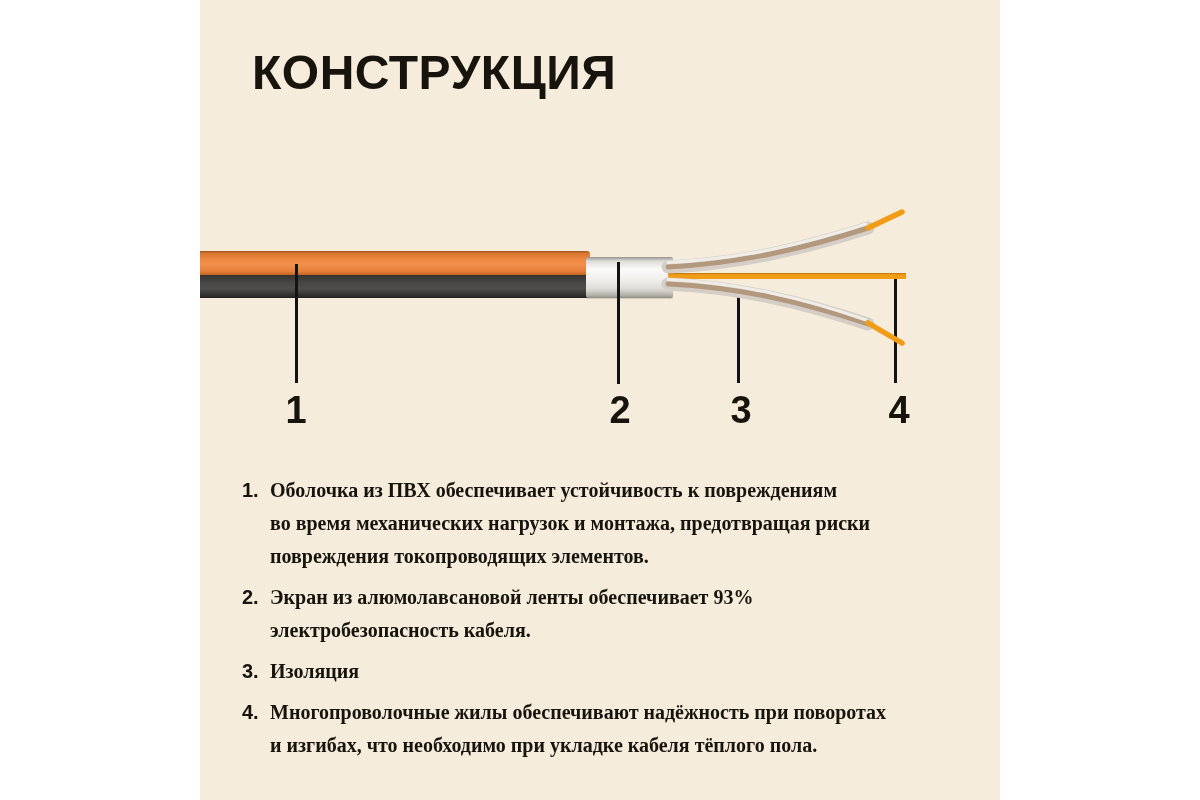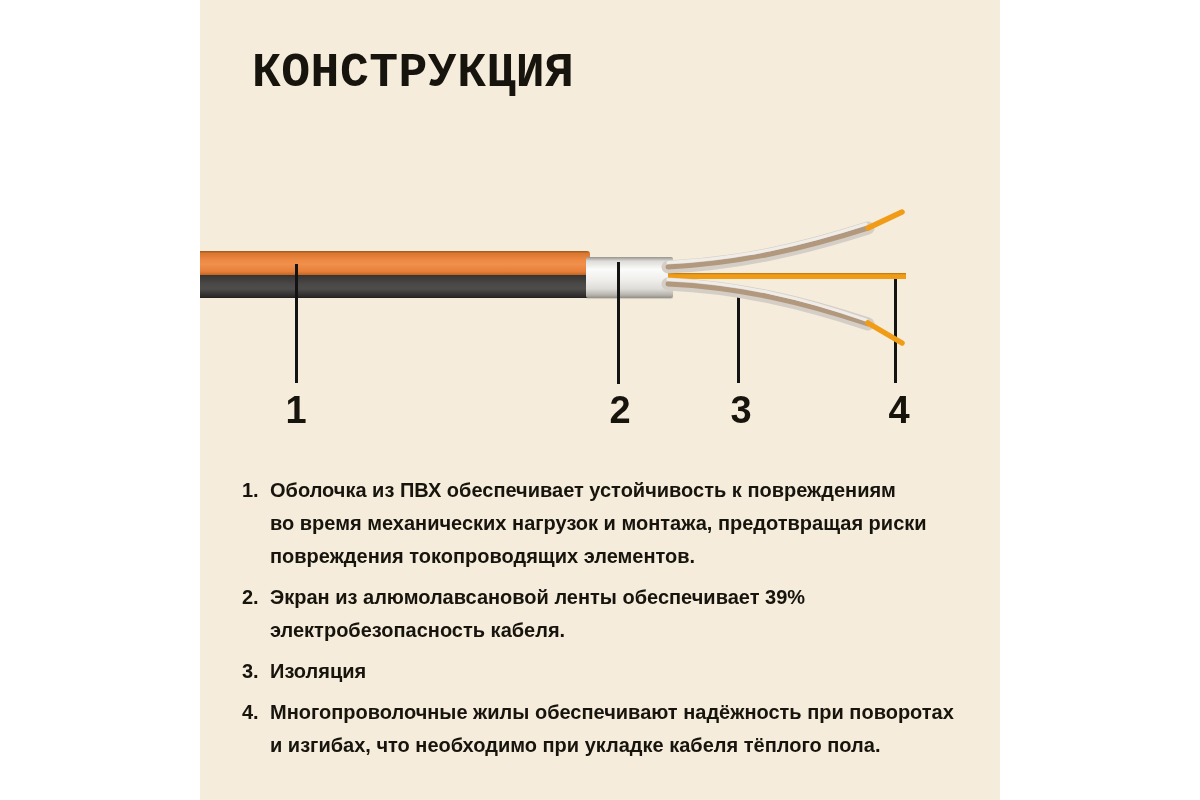--- a/index.html
+++ b/index.html
@@ -24,21 +24,21 @@
   .page { width: 1200px; height: 800px; position: relative; }
   .panel {
     position: absolute; left: 200px; top: 0;
     width: 800px; height: 800px;
     background: var(--panel-background);
   }
   
   .title {
     position: absolute; left: 52px; top: 42px;
     font-size: 48px; line-height: 62px; font-weight: bold;
-    letter-spacing: 0.5px; color: var(--text); font-family: Liberation Mono, monospace;
+    letter-spacing: 0.5px; color: var(--text);
   }
   .title-line { display: block; }
   
   .diagram { position: absolute; inset: 0; }
   .sheath {
     position: absolute; left: 0; top: 251px; width: 390px; height: 47px;
     border-radius: 0 3px 3px 0; overflow: hidden;
   }
   .sheath-orange {
     height: 24px;
@@ -86,21 +86,21 @@
   .legend {
     position: absolute; left: 42px; top: 474px; width: 712px;
     list-style: none;
   }
   .legend-item {
     display: flex; margin-bottom: 8px;
     font-size: 20px; line-height: 33px; font-weight: bold;
     color: var(--text);
   }
   .legend-marker { flex: 0 0 28px; }
-  .legend-text { flex: 1; white-space: pre-line; }
+  .legend-text { flex: 1; white-space: pre-line; font-family: Liberation Serif, serif; }
 </style>
 </head>
 <body>
 
 <div class="page">
   <div class="panel">
 
     <h1 class="title">
       <span class="title-line">КОНСТРУКЦИЯ</span>
     </h1>
@@ -143,21 +143,21 @@
 
     <ol class="legend">
       <li class="legend-item">
         <span class="legend-marker">1.</span>
         <span class="legend-text">Оболочка из ПВХ обеспечивает устойчивость к повреждениям
 во время механических нагрузок и монтажа, предотвращая риски
 повреждения токопроводящих элементов.</span>
       </li>
       <li class="legend-item">
         <span class="legend-marker">2.</span>
-        <span class="legend-text">Экран из алюмолавсановой ленты обеспечивает 39%
+        <span class="legend-text">Экран из алюмолавсановой ленты обеспечивает 93%
 электробезопасность кабеля.</span>
       </li>
       <li class="legend-item">
         <span class="legend-marker">3.</span>
         <span class="legend-text">Изоляция</span>
       </li>
       <li class="legend-item">
         <span class="legend-marker">4.</span>
         <span class="legend-text">Многопроволочные жилы обеспечивают надёжность при поворотах
 и изгибах, что необходимо при укладке кабеля тёплого пола.</span>

